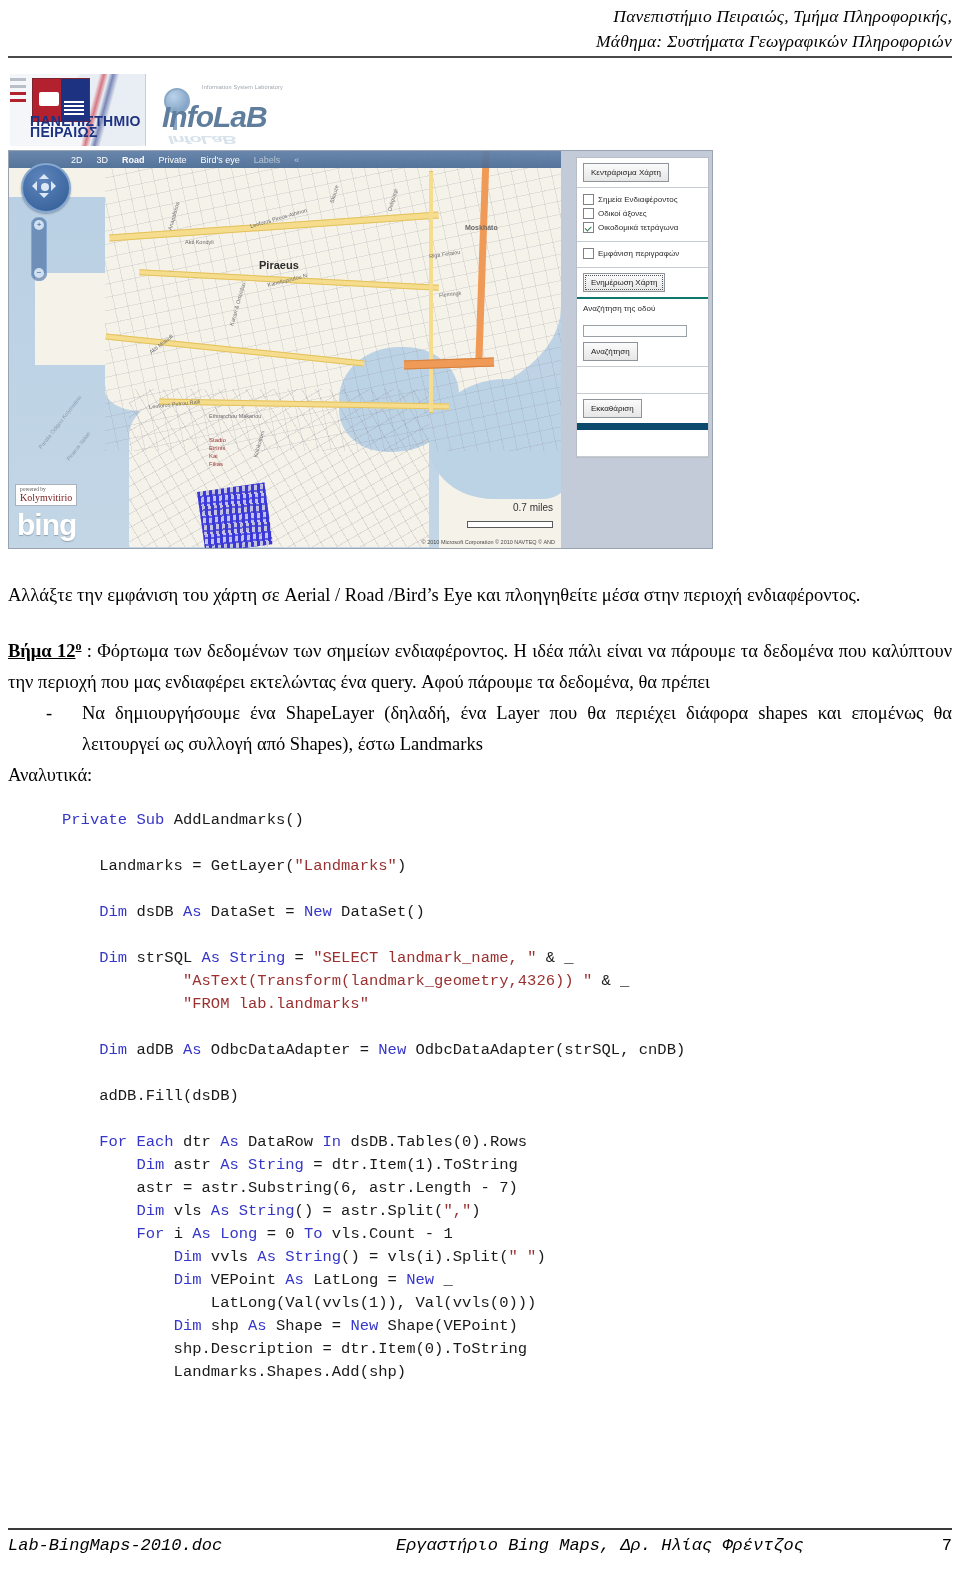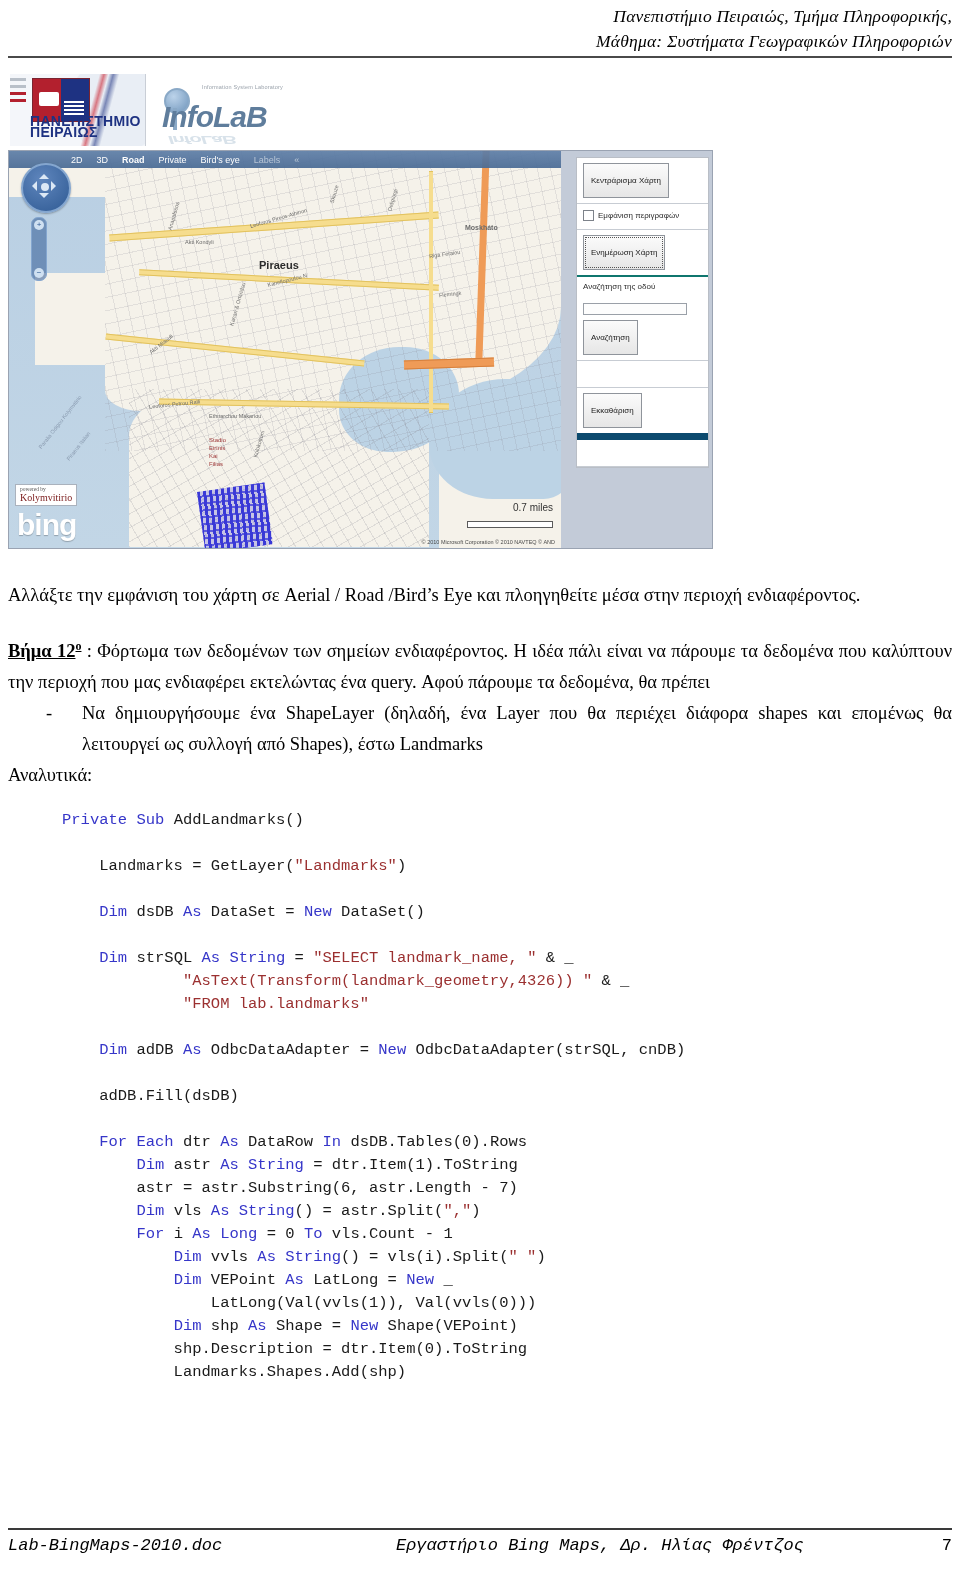--- a/index.html
+++ b/index.html
@@ -421,21 +421,21 @@
   .ctl-sec {
     border-bottom: 1px solid #c7ccd3;
     padding: 5px 6px;
   }
   .ctl-sec.thick { border-bottom: 2px solid #0f766e; }
   .ctl-sec.nb { border-bottom: 7px solid #0c4a6e; }
   .btn {
     display: inline-block;
     font-family: "Liberation Sans", sans-serif;
     font-size: 8px;
-    padding: 12px 7px;
+    padding: 4px 7px;
     background: linear-gradient(180deg,#fbfbfb,#e6e6e6);
     border: 1px solid #8f949b;
     color: #1a1a1a;
     cursor: default;
     white-space: nowrap;
   }
   .btn.focus { outline: 1px dotted #555; outline-offset: -3px; }
   .chk-row {
     display: flex;
     align-items: center;
@@ -669,20 +669,34 @@
         <span class="scale-bar"></span>
       </div>
       <div class="map-copy">© 2010 Microsoft Corporation   © 2010 NAVTEQ   © AND</div>
     </div>
 
     <div class="ctl-panel">
       <div class="ctl-sec">
         <span class="btn">Κεντράρισμα Χάρτη</span>
       </div>
 
+      <div class="ctl-sec">
+        <div class="chk-row">
+          <span class="chkbox"></span>
+          <span>Σημεία Ενδιαφέροντος</span>
+        </div>
+        <div class="chk-row">
+          <span class="chkbox"></span>
+          <span>Οδικοί άξονες</span>
+        </div>
+        <div class="chk-row">
+          <span class="chkbox checked"></span>
+          <span>Οικοδομικά τετράγωνα</span>
+        </div>
+      </div>
 
       <div class="ctl-sec">
         <div class="chk-row">
           <span class="chkbox"></span>
           <span>Εμφάνιση περιγραφών</span>
         </div>
       </div>
 
       <div class="ctl-sec thick">
         <span class="btn focus">Ενημέρωση Χάρτη</span>

